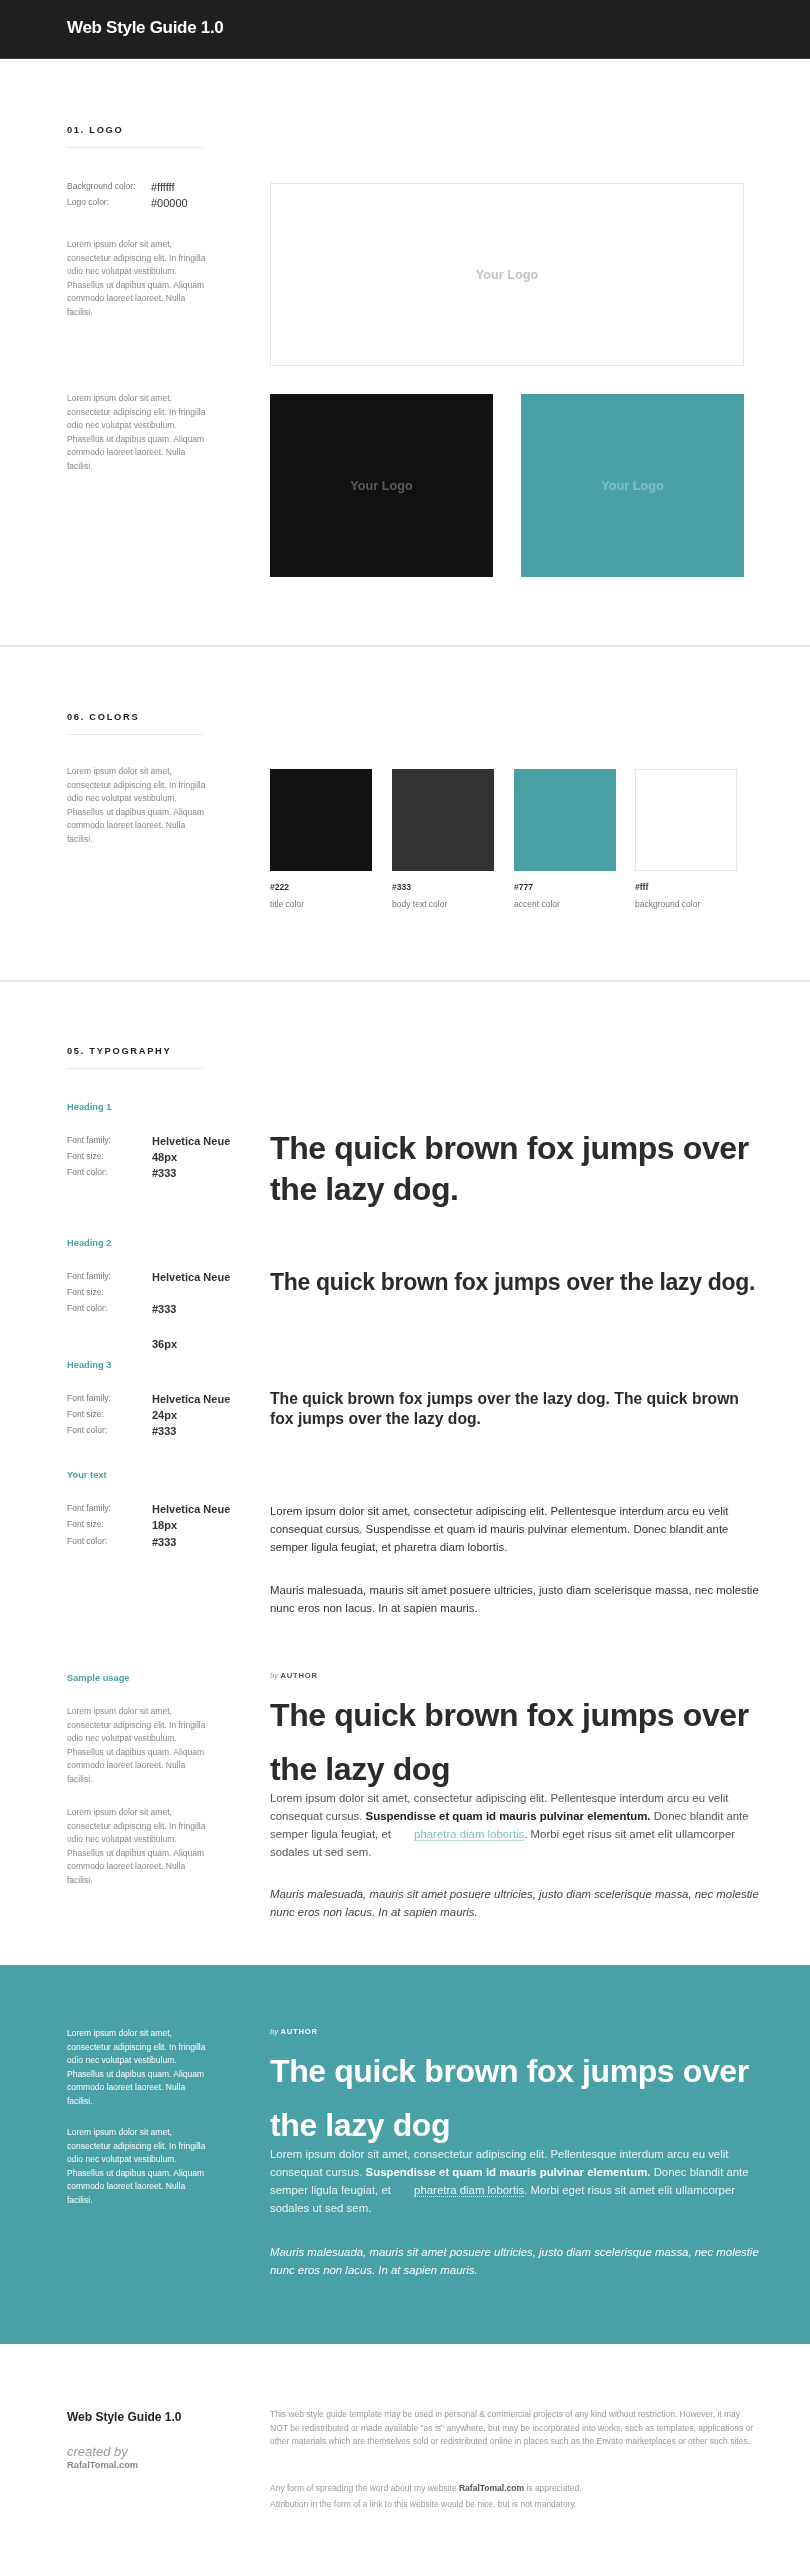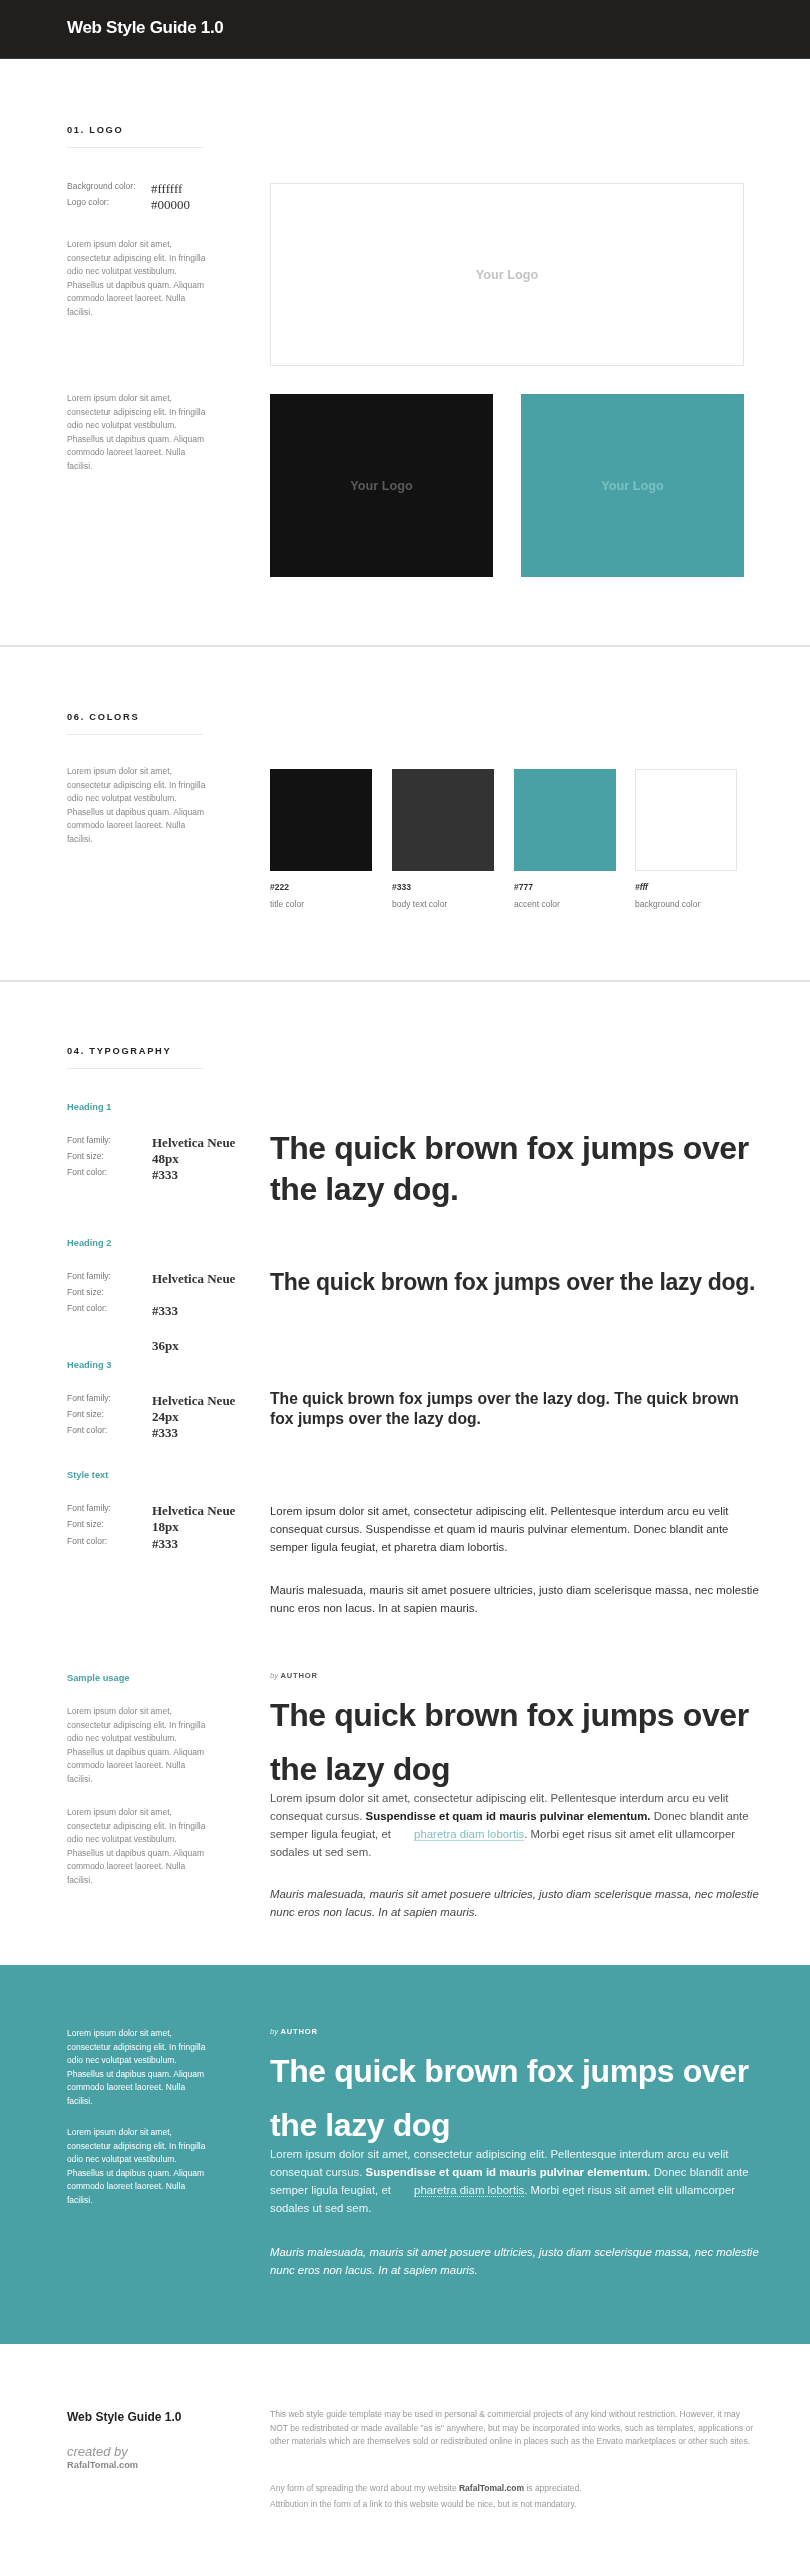--- a/index.html
+++ b/index.html
@@ -5,21 +5,21 @@
   * { box-sizing: border-box; margin: 0; padding: 0; }
   html, body { width: 810px; background: #fff; }
   body { font-family: "Liberation Sans", sans-serif; color: #333; position: relative; height: 2576px; overflow: hidden; }
   .abs { position: absolute; }
   .header { left: 0; top: 0; width: 810px; height: 59px; background: #211f1e; border-bottom: 1.7px solid #3a3a3a; }
   .header-title { left: 67px; top: 18px; font-size: 17px; font-weight: bold; color: #fff; letter-spacing: -0.3px; }
   .sec-title { font-size: 9.3px; font-weight: bold; letter-spacing: 1.7px; color: #222; }
   .sec-rule { height: 0.8px; background: #e8e8e8; width: 136px; }
   .hr { left: 0; width: 810px; height: 1.7px; background: #e4e4e4; }
   .meta-label { font-size: 8.5px; color: #777; }
-  .meta-val { font-size: 13px; color: #333; font-family: Liberation Serif, serif; }
+  .meta-val { font-size: 11px; color: #333; }
   .meta-val.b { font-weight: bold; }
   .lorem { width: 140px; font-size: 8.5px; line-height: 13.6px; color: #888; }
   .logo-box { display: flex; align-items: center; justify-content: center; font-size: 12.7px; font-weight: bold; }
   .swatch { width: 102px; height: 102px; }
   .sw-code { font-size: 8.5px; color: #333; font-weight: bold; }
   .sw-name { font-size: 8.5px; color: #777; }
   .type-label { font-size: 9.3px; font-weight: bold; color: #4aa3a5; }
   .h1s { font-size: 32px; font-weight: bold; line-height: 41px; color: #2b2b2b; width: 484px; letter-spacing: -0.4px; }
   .h2s { font-size: 23px; font-weight: bold; line-height: 29px; color: #2b2b2b; width: 493px; letter-spacing: -0.3px; }
   .h3s { font-size: 15.7px; font-weight: bold; line-height: 19.5px; color: #2b2b2b; width: 493px; }
@@ -85,26 +85,26 @@
 
 <div class="abs swatch" style="left:392px;top:769px;background:#333;"></div>
 <div class="abs sw-code" style="left:392px;top:882px;">#333</div>
 <div class="abs sw-name" style="left:392px;top:899px;">body text color</div>
 
 <div class="abs swatch" style="left:514px;top:769px;background:#4aa1a5;"></div>
 <div class="abs sw-code" style="left:514px;top:882px;">#777</div>
 <div class="abs sw-name" style="left:514px;top:899px;">accent color</div>
 
 <div class="abs swatch" style="left:635px;top:769px;background:#fff;border:0.8px solid #e6e6e6;"></div>
-<div class="abs sw-code" style="left:635px;top:882px;font-style:italic;">#fff</div>
+<div class="abs sw-code" style="left:635px;top:882px;">#fff</div>
 <div class="abs sw-name" style="left:635px;top:899px;">background color</div>
 
 <div class="abs hr" style="top:980px;"></div>
 
-<div class="abs sec-title" style="left:67px;top:1046px;">04. TYPOGRAPHY</div>
+<div class="abs sec-title" style="left:67px;top:1046px;">05. TYPOGRAPHY</div>
 <div class="abs sec-rule" style="left:67px;top:1068px;"></div>
 
 <div class="abs type-label" style="left:67px;top:1102px;">Heading 1</div>
 <div class="abs meta-label" style="left:67px;top:1135px;">Font family:</div>
 <div class="abs meta-val b" style="left:152px;top:1135px;">Helvetica Neue</div>
 <div class="abs meta-label" style="left:67px;top:1151px;">Font size:</div>
 <div class="abs meta-val b" style="left:152px;top:1151px;">48px</div>
 <div class="abs meta-label" style="left:67px;top:1167px;">Font color:</div>
 <div class="abs meta-val b" style="left:152px;top:1167px;">#333</div>
 <div class="abs h1s" style="left:270px;top:1128px;">The quick brown fox jumps over the lazy dog.</div>
@@ -120,21 +120,21 @@
 
 <div class="abs type-label" style="left:67px;top:1360px;">Heading 3</div>
 <div class="abs meta-label" style="left:67px;top:1393px;">Font family:</div>
 <div class="abs meta-val b" style="left:152px;top:1393px;">Helvetica Neue</div>
 <div class="abs meta-label" style="left:67px;top:1409px;">Font size:</div>
 <div class="abs meta-val b" style="left:152px;top:1409px;">24px</div>
 <div class="abs meta-label" style="left:67px;top:1425px;">Font color:</div>
 <div class="abs meta-val b" style="left:152px;top:1425px;">#333</div>
 <div class="abs h3s" style="left:270px;top:1389px;">The quick brown fox jumps over the lazy dog. The quick brown fox jumps over the lazy dog.</div>
 
-<div class="abs type-label" style="left:67px;top:1470px;">Style text</div>
+<div class="abs type-label" style="left:67px;top:1470px;">Your text</div>
 <div class="abs meta-label" style="left:67px;top:1503px;">Font family:</div>
 <div class="abs meta-val b" style="left:152px;top:1503px;">Helvetica Neue</div>
 <div class="abs meta-label" style="left:67px;top:1519px;">Font size:</div>
 <div class="abs meta-val b" style="left:152px;top:1519px;">18px</div>
 <div class="abs meta-label" style="left:67px;top:1536px;">Font color:</div>
 <div class="abs meta-val b" style="left:152px;top:1536px;">#333</div>
 <div class="abs body-s" style="left:270px;top:1502px;">Lorem ipsum dolor sit amet, consectetur adipiscing elit. Pellentesque interdum arcu eu velit consequat cursus. Suspendisse et quam id mauris pulvinar elementum. Donec blandit ante semper ligula feugiat, et pharetra diam lobortis.</div>
 <div class="abs body-s" style="left:270px;top:1581px;">Mauris malesuada, mauris sit amet posuere ultricies, justo diam scelerisque massa, nec molestie nunc eros non lacus. In at sapien mauris.</div>
 
 <div class="abs type-label" style="left:67px;top:1673px;">Sample usage</div>

